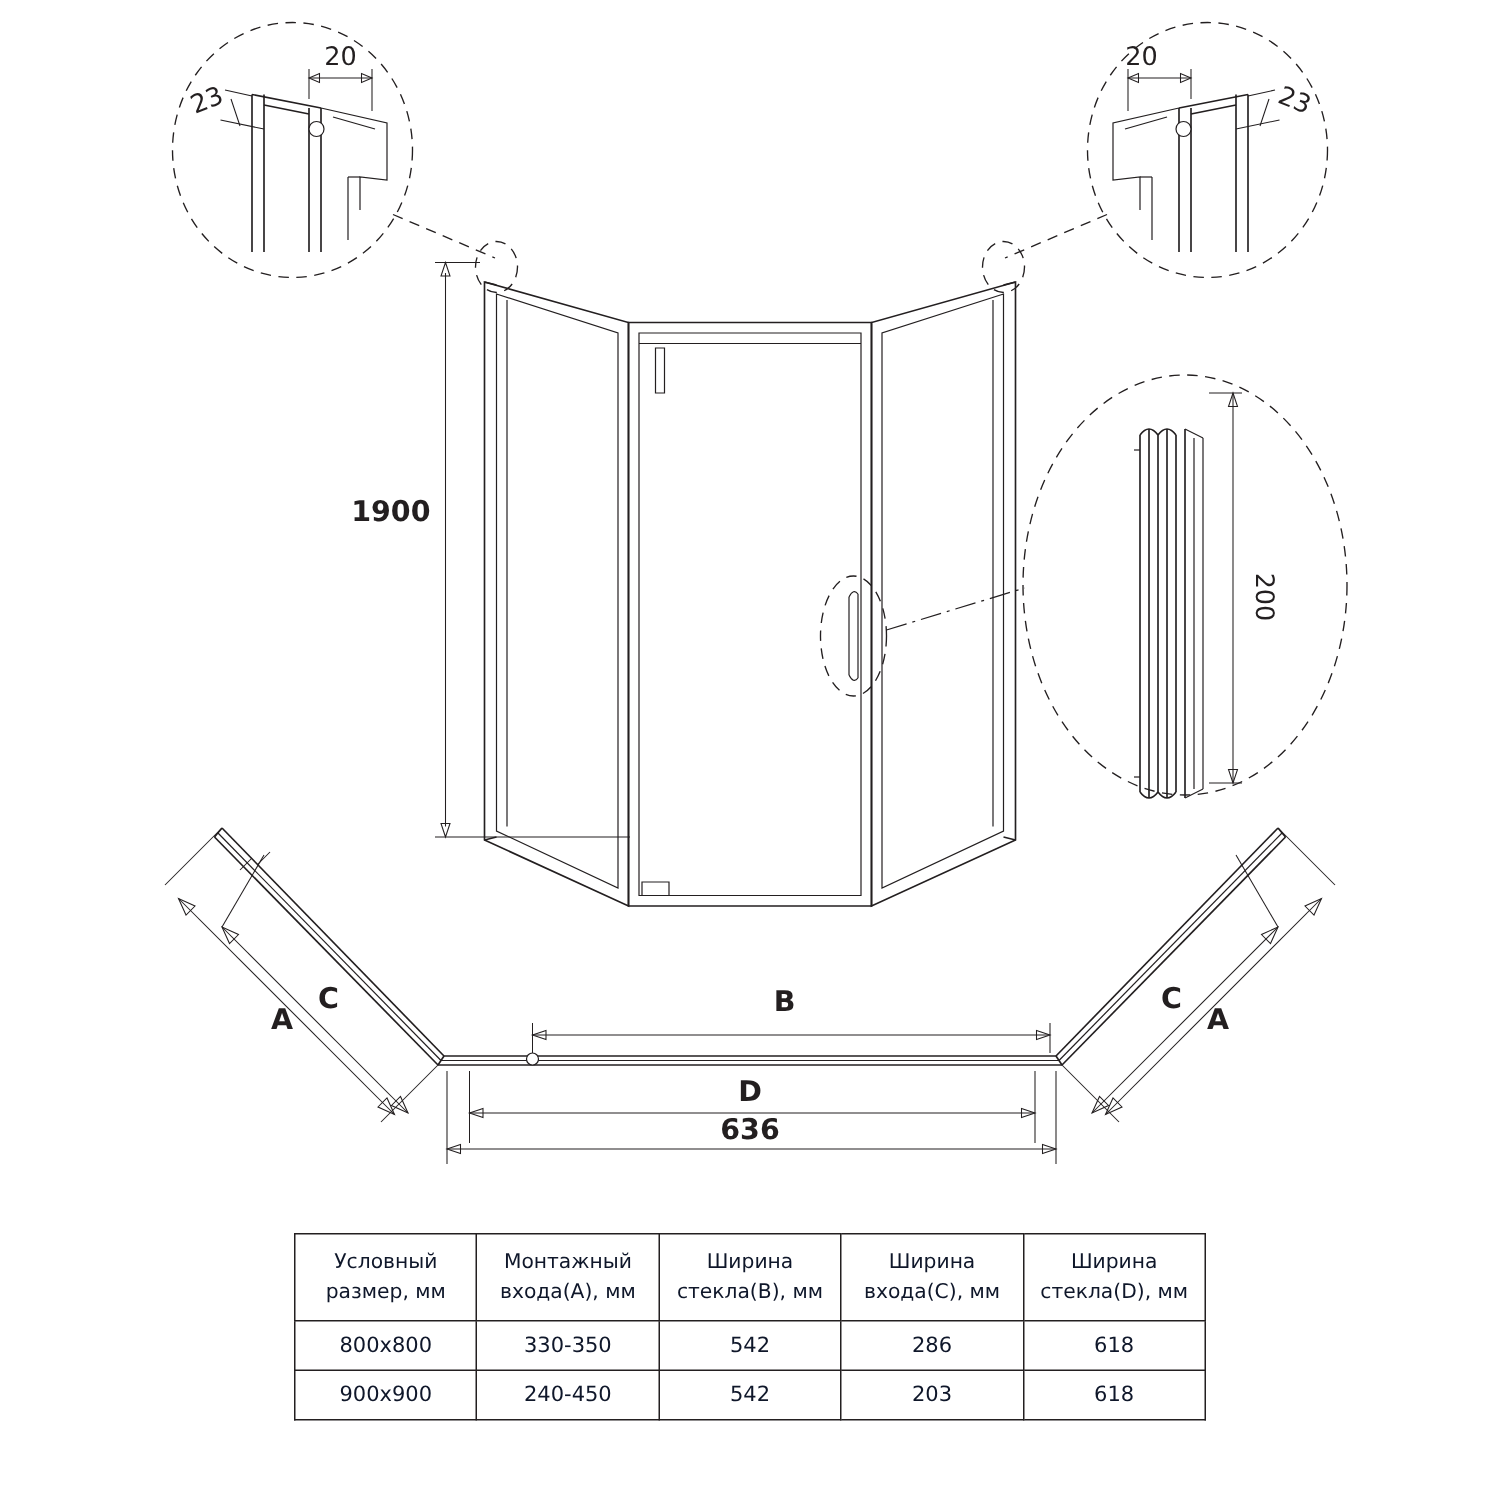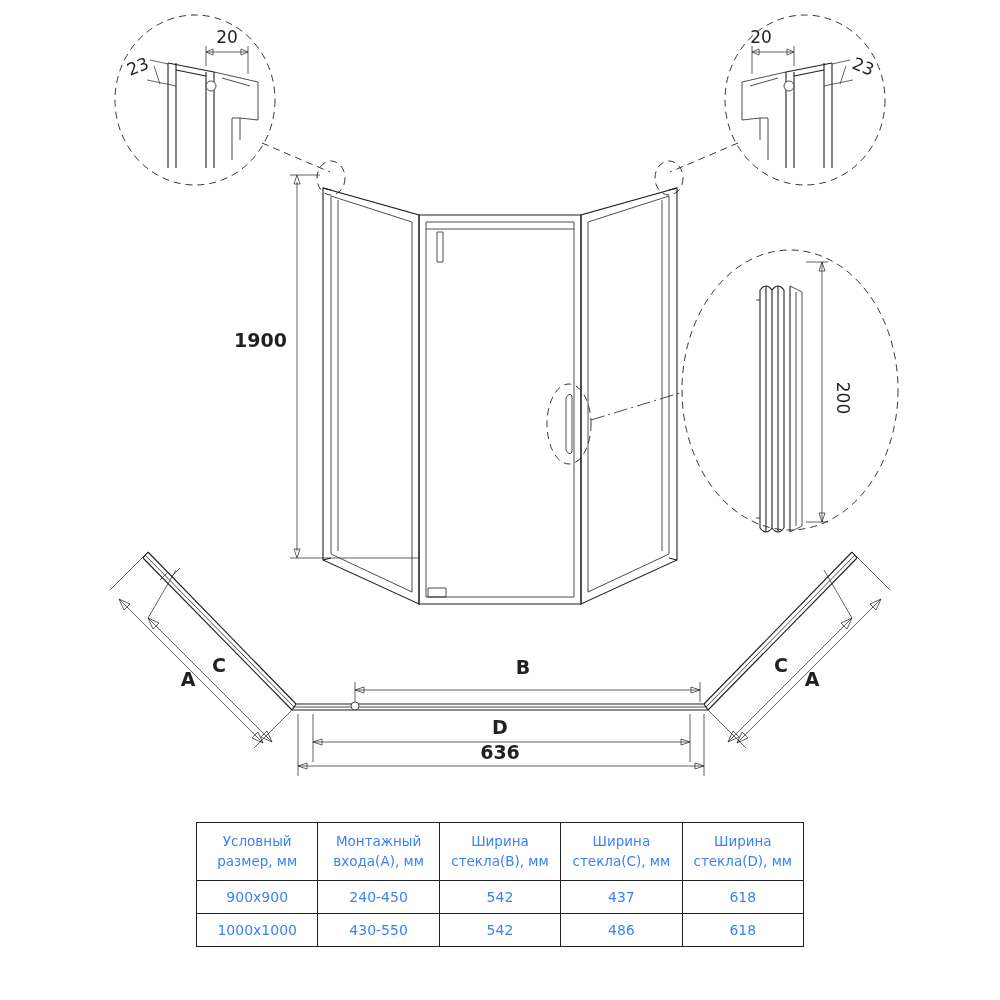--- a/index.html
+++ b/index.html
@@ -50,21 +50,21 @@
     top: 822px;
     width: 608px;
     border-collapse: collapse;
     table-layout: fixed;
   }
   #spec-table th, #spec-table td {
     border: 1px solid #231f20;
     text-align: center;
     vertical-align: middle;
     font-family: "DejaVu Sans", sans-serif;
-    color: #3b82f6;
+    color: #0f172a;
   }
   #spec-table th {
     font-size: 13.5px;
     font-weight: normal;
     line-height: 1.45;
     padding: 9px 3px;
   }
   #spec-table td {
     font-size: 14px;
     padding: 8px 3px;
@@ -283,35 +283,35 @@
         <col style="width:20%">
         <col style="width:20%">
         <col style="width:20%">
         <col style="width:20%">
     </colgroup>
     <thead>
       <tr>
         <th>Условный размер, мм</th>
         <th>Монтажный входа(A), мм</th>
         <th>Ширина стекла(B), мм</th>
-        <th>Ширина стекла(C), мм</th>
+        <th>Ширина входа(C), мм</th>
         <th>Ширина стекла(D), мм</th>
       </tr>
     </thead>
     <tbody>
       <tr>
+        <td>800x800</td>
+        <td>330-350</td>
+        <td>542</td>
+        <td>286</td>
+        <td>618</td>
+      </tr>
+      <tr>
         <td>900x900</td>
         <td>240-450</td>
         <td>542</td>
-        <td>437</td>
-        <td>618</td>
-      </tr>
-      <tr>
-        <td>1000x1000</td>
-        <td>430-550</td>
-        <td>542</td>
-        <td>486</td>
+        <td>203</td>
         <td>618</td>
       </tr>
     </tbody>
   </table>
 
 </div>
 
 </body></html>

